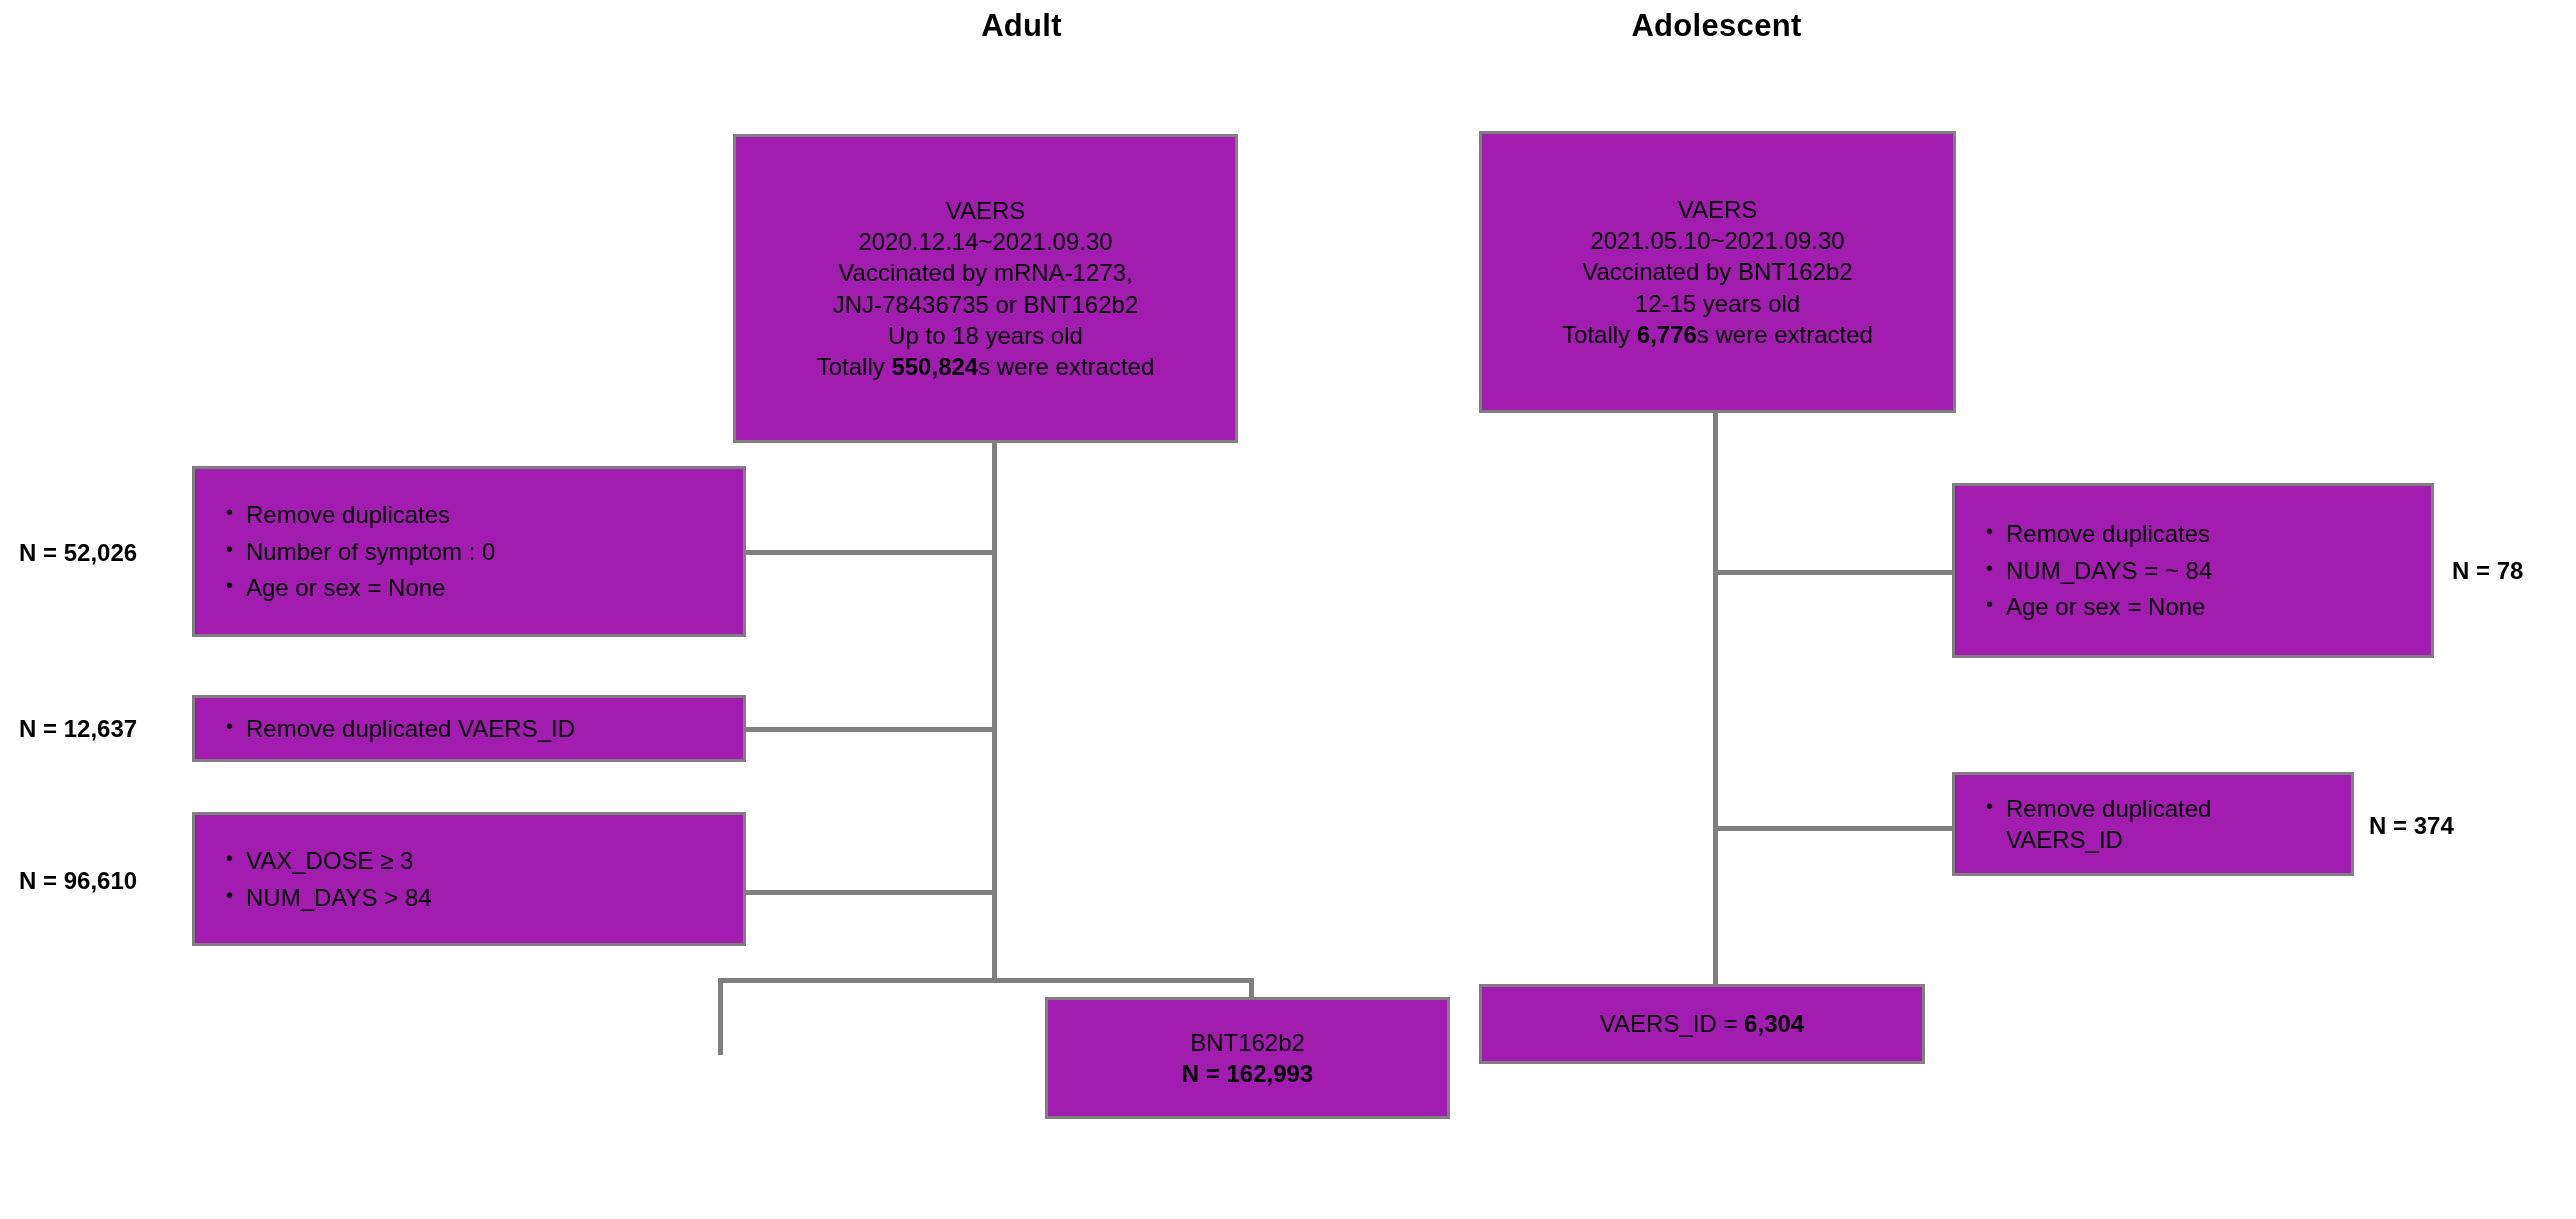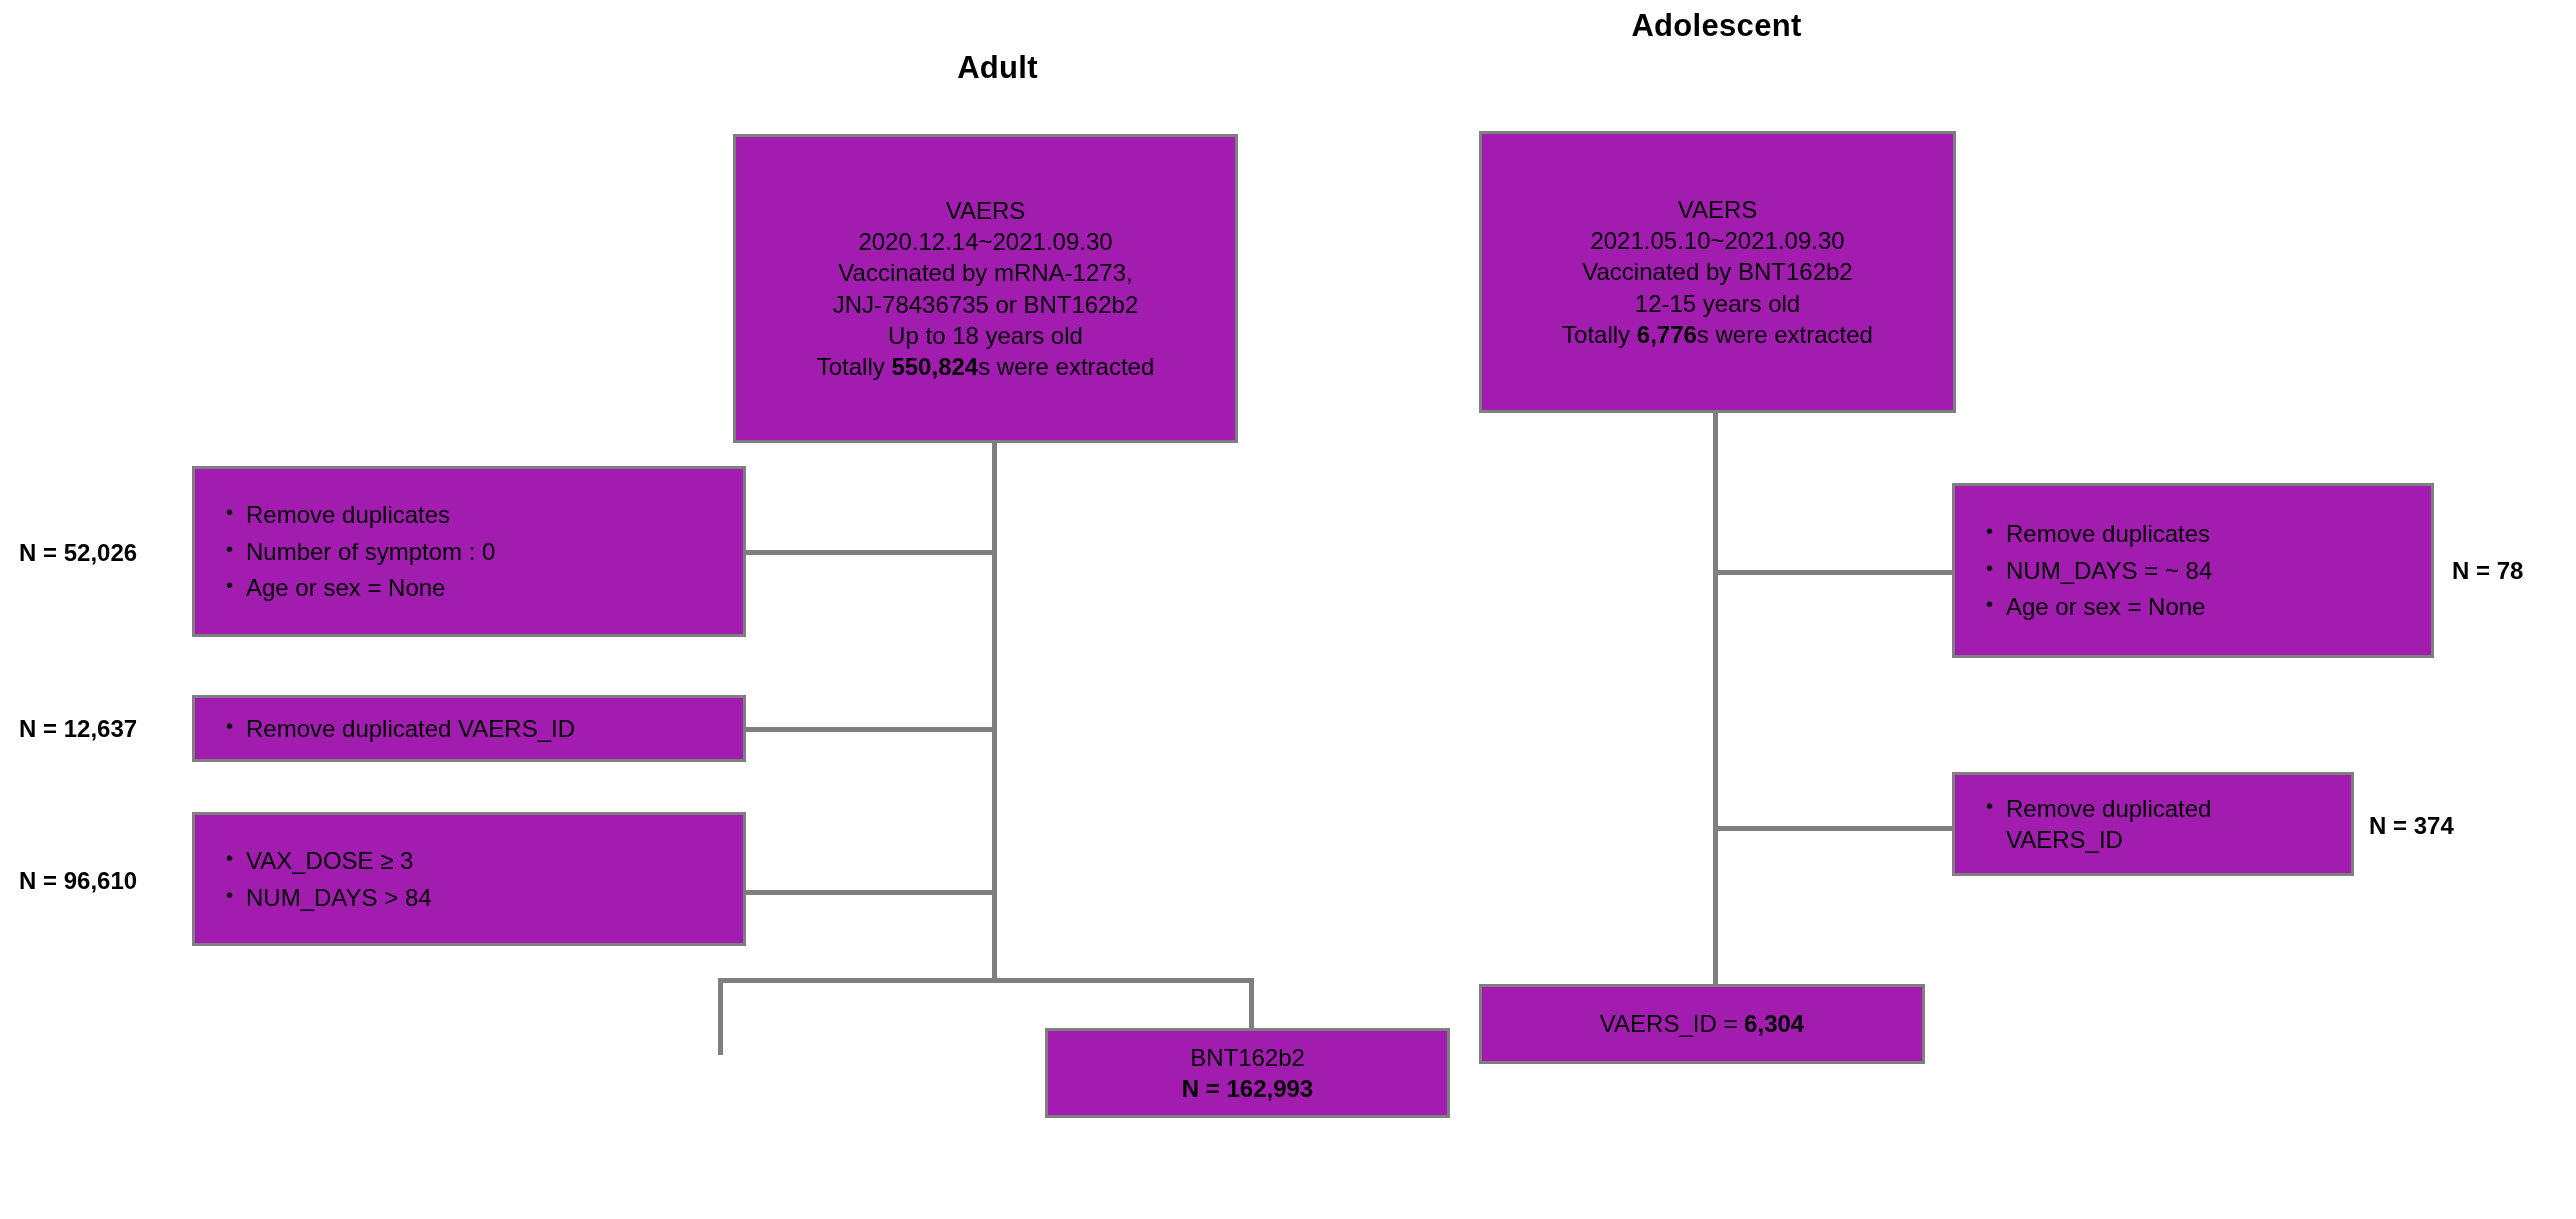--- a/index.html
+++ b/index.html
@@ -39,21 +39,21 @@
   
   .line{position:absolute;background:#7f7f7f;z-index:1;}
   .vline{width:4.7px;}
   .hline{height:4.7px;}
 </style>
 </head>
 <body>
 
 <div class="canvas">
 
-  <div class="colhead" style="left:857px;top:8px;width:281px;margin-top:42px;">Adult</div>
+  <div class="colhead" style="left:881px;top:8px;width:281px;">Adult</div>
   <div class="colhead" style="left:1576px;top:8px;width:281px;">Adolescent</div>
 
   <div class="line vline" style="left:992px;top:438px;height:542px;"></div>
 
   <div class="box center" style="left:733px;top:134px;width:505px;height:309px;">
     <div class="ln">VAERS</div>
     <div class="ln">2020.12.14~2021.09.30</div>
     <div class="ln">Vaccinated by mRNA-1273,</div>
     <div class="ln">JNJ-78436735 or BNT162b2</div>
     <div class="ln">Up to 18 years old</div>
@@ -99,21 +99,21 @@
       <span class="dot">•</span>
       <span class="txt">NUM_DAYS &gt; 84</span>
       </div>
   </div>
   <div class="nlabel" style="left:19px;top:867px;">N = 96,610</div>
 
   <div class="line hline" style="left:718px;top:978px;width:535px;"></div>
   <div class="line vline" style="left:718px;top:978px;height:77px;"></div>
   <div class="line vline" style="left:1249px;top:978px;height:77px;"></div>
 
-  <div class="box center" style="left:1045px;top:1028px;width:405px;height:90px;">
+  <div class="box center" style="left:1045px;top:997px;width:405px;height:122px;">
     <div class="ln">BNT162b2</div>
     <div class="ln b">N = 162,993</div>
   </div>
 
   <div class="line vline" style="left:1713px;top:408px;height:579px;"></div>
 
   <div class="box center" style="left:1479px;top:131px;width:477px;height:282px;">
     <div class="ln">VAERS</div>
     <div class="ln">2021.05.10~2021.09.30</div>
     <div class="ln">Vaccinated by BNT162b2</div>

